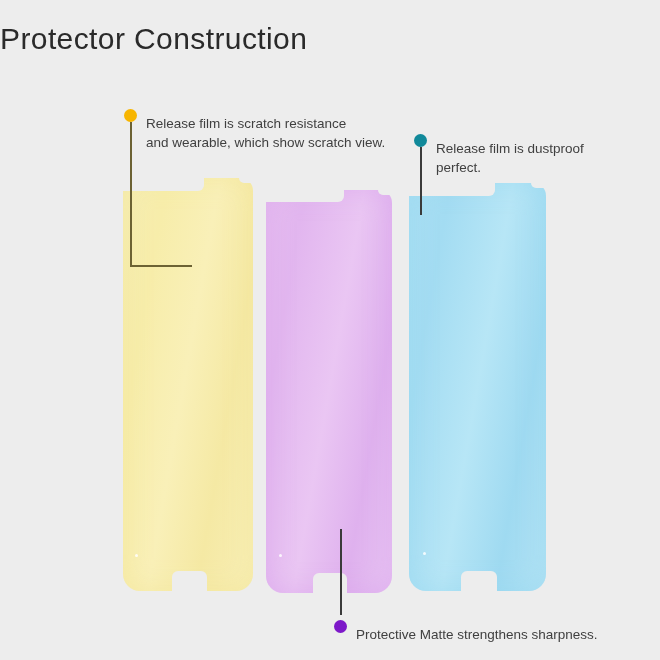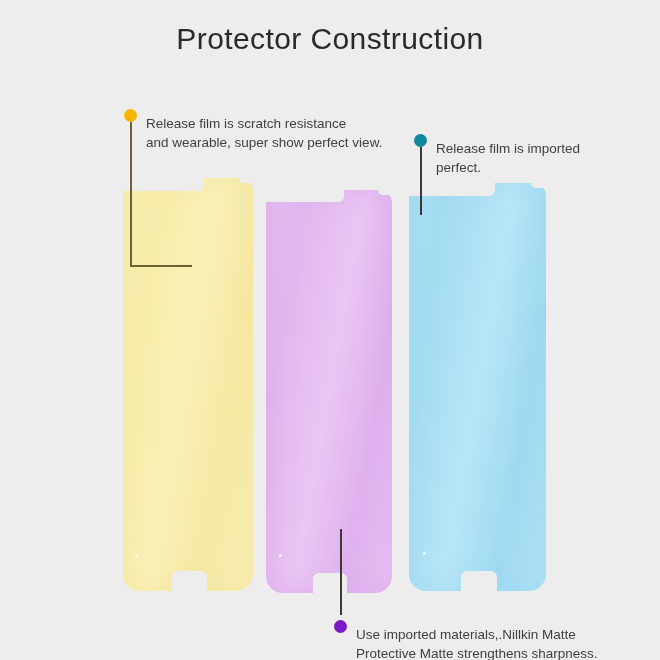--- a/index.html
+++ b/index.html
@@ -20,21 +20,20 @@
     height: 660px;
     background: #ededed;
   }
 
   
   #page-title {
     position: absolute;
     left: 0;
     top: 22px;
     width: 660px;
-    text-align: center;
     font-size: 30px;
     font-weight: 400;
     letter-spacing: 0.4px;
     color: #2a2a2a;
     font-family: "Liberation Sans", sans-serif;
   }
 
   
   .film {
     position: absolute;
@@ -188,33 +187,32 @@
   </div>
 
   <div class="leader" id="leader-purple">
     <div class="vert"></div>
   </div>
 
   <div class="annot" id="annot-yellow">
     <span class="dot"></span>
     <div class="text">
       <span class="line">Release film is scratch resistance</span>
-      <span class="line">and wearable, super show perfect view.</span>
+      <span class="line">and wearable, which show scratch view.</span>
     </div>
   </div>
 
   <div class="annot" id="annot-teal">
     <span class="dot"></span>
     <div class="text">
-      <span class="line">Release film is imported</span>
+      <span class="line">Release film is dustproof</span>
       <span class="line">perfect.</span>
     </div>
   </div>
 
   <div class="annot" id="annot-purple">
     <span class="dot"></span>
     <div class="text">
-      <span class="line">Use imported materials,.Nillkin Matte</span>
       <span class="line">Protective Matte strengthens sharpness.</span>
     </div>
   </div>
 
 </div>
 
 </body></html>

